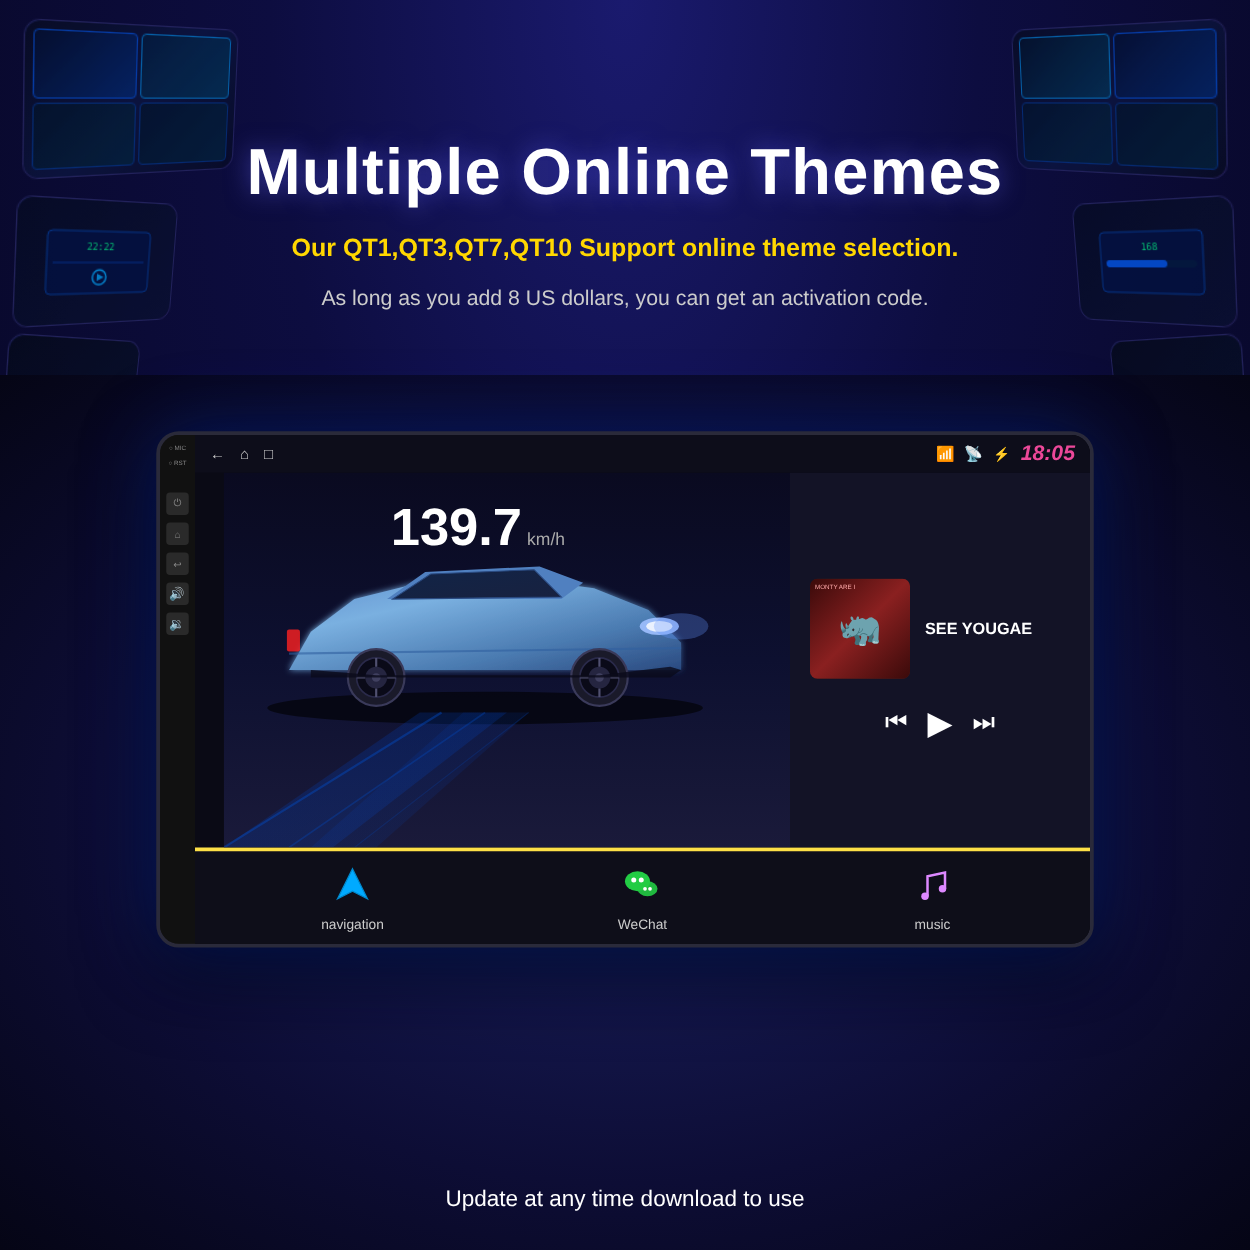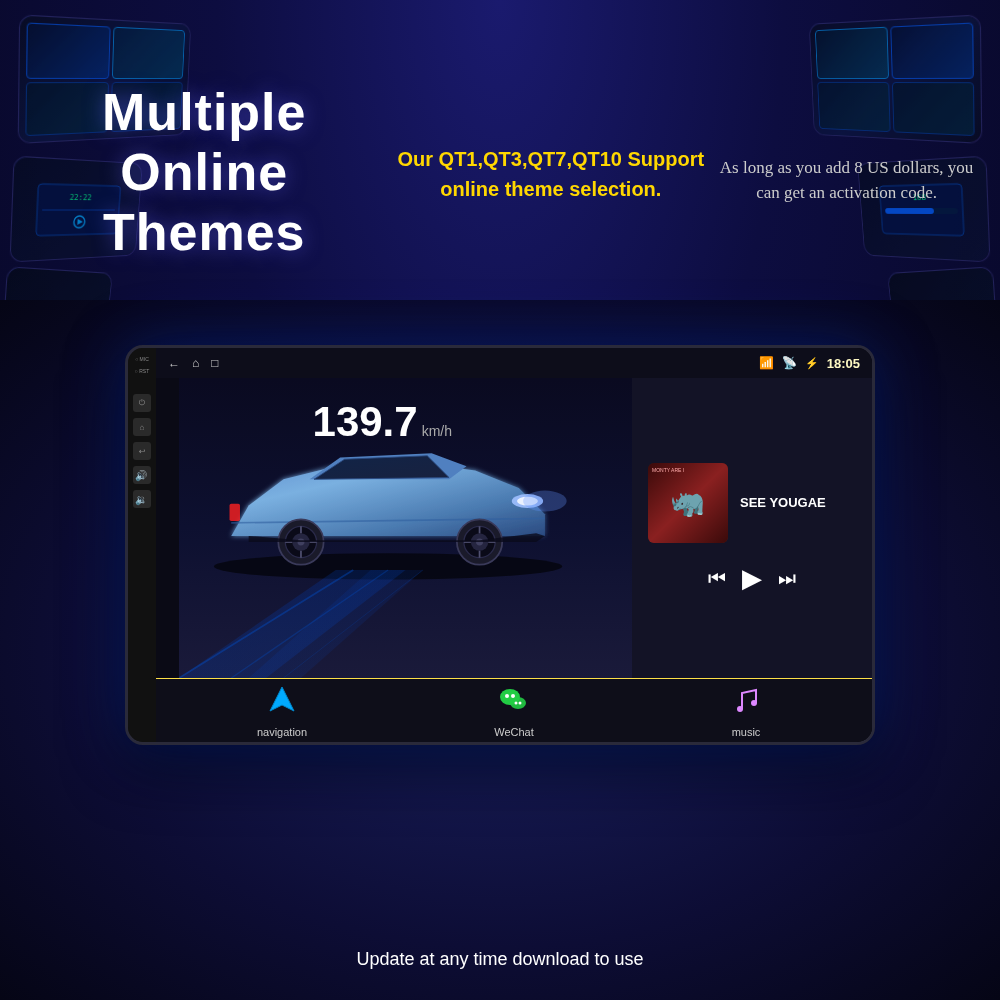--- a/index.html
+++ b/index.html
@@ -49,21 +49,21 @@
 
     
     .top-content {
       position: absolute;
       top: 0;
       left: 0;
       right: 0;
       height: 360px;
       z-index: 10;
       display: flex;
-      flex-direction: row;
+      flex-direction: column;
       align-items: center;
       justify-content: center;
       padding: 20px 20px;
       text-align: center;
     }
 
     .main-title {
       font-size: 52px;
       font-weight: 900;
       color: #ffffff;
@@ -84,21 +84,20 @@
       color: #ffd700;
       font-weight: 600;
       margin-bottom: 12px;
       line-height: 1.5;
     }
 
     .subtitle-gray {
       font-size: 17px;
       color: #cccccc;
       line-height: 1.5;
-      font-family: Liberation Serif, serif;
     }
 
     
     .device-container {
       position: absolute;
       top: 345px;
       left: 50%;
       transform: translateX(-50%);
       z-index: 20;
       width: 750px;
@@ -188,23 +187,24 @@
       color: #ccc;
     }
 
     .status-right {
       display: flex;
       align-items: center;
       gap: 8px;
     }
 
     .status-time {
-      font-size: 13px;
+      font-size: 17px;
       font-weight: bold;
-      color: #fef9c3;
+      color: #ec4899;
+      font-style: italic;
     }
 
     
     .screen-content {
       flex: 1;
       display: flex;
       flex-direction: row;
       position: relative;
       overflow: hidden;
       min-height: 300px;
@@ -286,23 +286,23 @@
       cursor: pointer;
     }
 
     .ctrl-btn-play {
       font-size: 26px;
       color: #ffffff;
     }
 
     
     .bottom-nav {
-      height: 64px;
+      height: 77px;
       background: rgba(15,15,25,0.95);
-      border-top: 1px solid #fde047;
+      border-top: 3px solid #fde047;
       display: flex;
       align-items: center;
       justify-content: space-around;
       padding: 0 10px;
     }
 
     .nav-item {
       display: flex;
       flex-direction: column;
       align-items: center;

